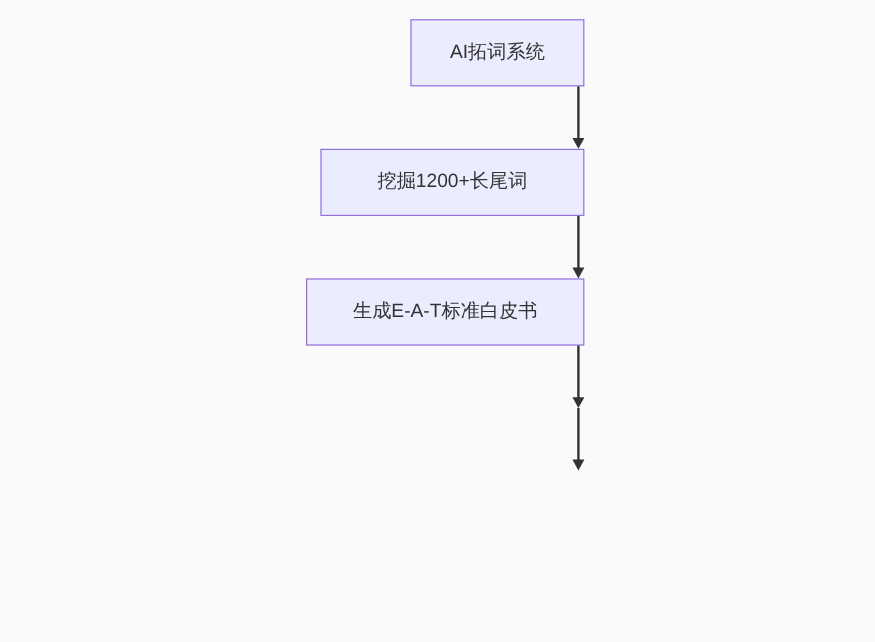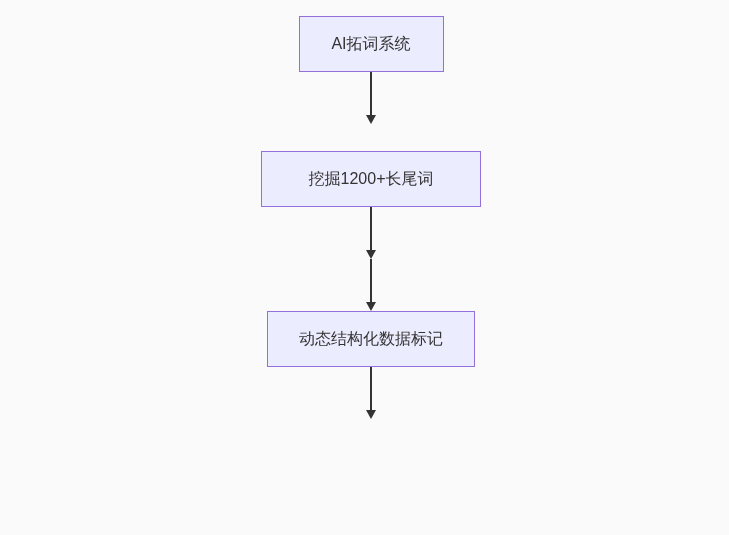--- a/index.html
+++ b/index.html
@@ -14,41 +14,41 @@
     overflow: hidden;
     position: relative;
   }
   .flowchart {
     position: absolute;
     top: 16px;
     left: 371px;
     transform: translateX(-50%);
     display: flex;
     flex-direction: column;
-    align-items: center;
+    align-items: flex-end;
   }
   .node {
     box-sizing: border-box;
     height: 56px;
     padding: 0 31px;
     background: #ECECFF;
     border: 1px solid #9370DB;
     display: flex;
     align-items: center;
     justify-content: center;
     color: #333333;
     font-size: 16px;
     line-height: 1.2;
     white-space: nowrap;
     text-align: center;
   }
   
   .node:nth-of-type(1) { min-width: 145px; }
   .node:nth-of-type(2) { min-width: 190px; }
-  .node:nth-of-type(3) { min-width: 220px; margin-top: 27px; }
+  .node:nth-of-type(3) { min-width: 220px; }
   .node:nth-of-type(4) { min-width: 214px; }
   .node:nth-of-type(5) { min-width: 232px; }
   .edge {
     position: relative;
     width: 10px;
     height: 52px;
     flex: none;
   }
   .edge .line {
     position: absolute;
@@ -87,29 +87,29 @@
 
   <div class="node">
     <span>挖掘1200+长尾词</span>
   </div>
 
   <div class="edge">
     <div class="line"></div>
     <div class="arrowhead"></div>
   </div>
 
+  <div class="node">
+    <span>生成E-A-T标准白皮书</span>
+  </div>
 
   <div class="edge">
     <div class="line"></div>
     <div class="arrowhead"></div>
   </div>
 
-  <div class="node">
-    <span>动态结构化数据标记</span>
-  </div>
 
   <div class="edge">
     <div class="line"></div>
     <div class="arrowhead"></div>
   </div>
 
 
 </div>
 
 </body></html>

